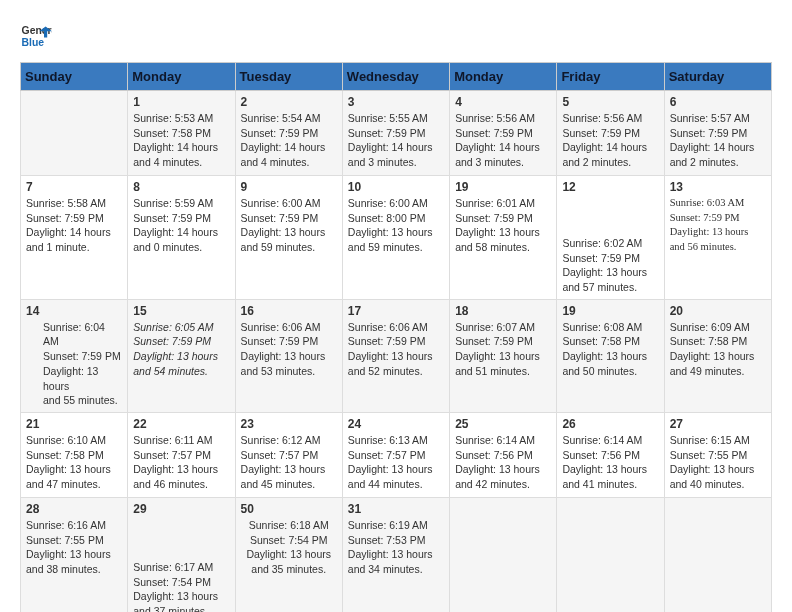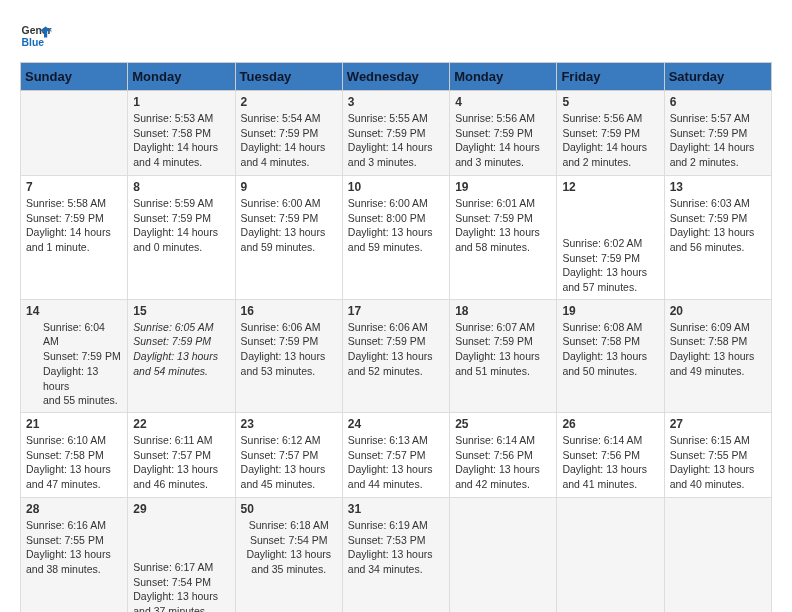--- a/index.html
+++ b/index.html
@@ -186,21 +186,21 @@
         </td>
         <td>
           <span class="day-num">12</span>
           <div class="day-info" style="white-space: pre-line; margin-top: 42px;">Sunrise: 6:02 AM
 Sunset: 7:59 PM
 Daylight: 13 hours
 and 57 minutes.</div>
         </td>
         <td>
           <span class="day-num">13</span>
-          <div class="day-info" style="white-space: pre-line;">Sunrise: 6:03 AM
+          <div class="day-info" style="white-space: pre-line; font-family: Liberation Serif, serif;">Sunrise: 6:03 AM
 Sunset: 7:59 PM
 Daylight: 13 hours
 and 56 minutes.</div>
         </td>
       </tr>
       <tr>
         <td>
           <span class="day-num">14</span>
           <div class="day-info" style="white-space: pre-line; margin-left: 17px;">Sunrise: 6:04 AM
 Sunset: 7:59 PM

